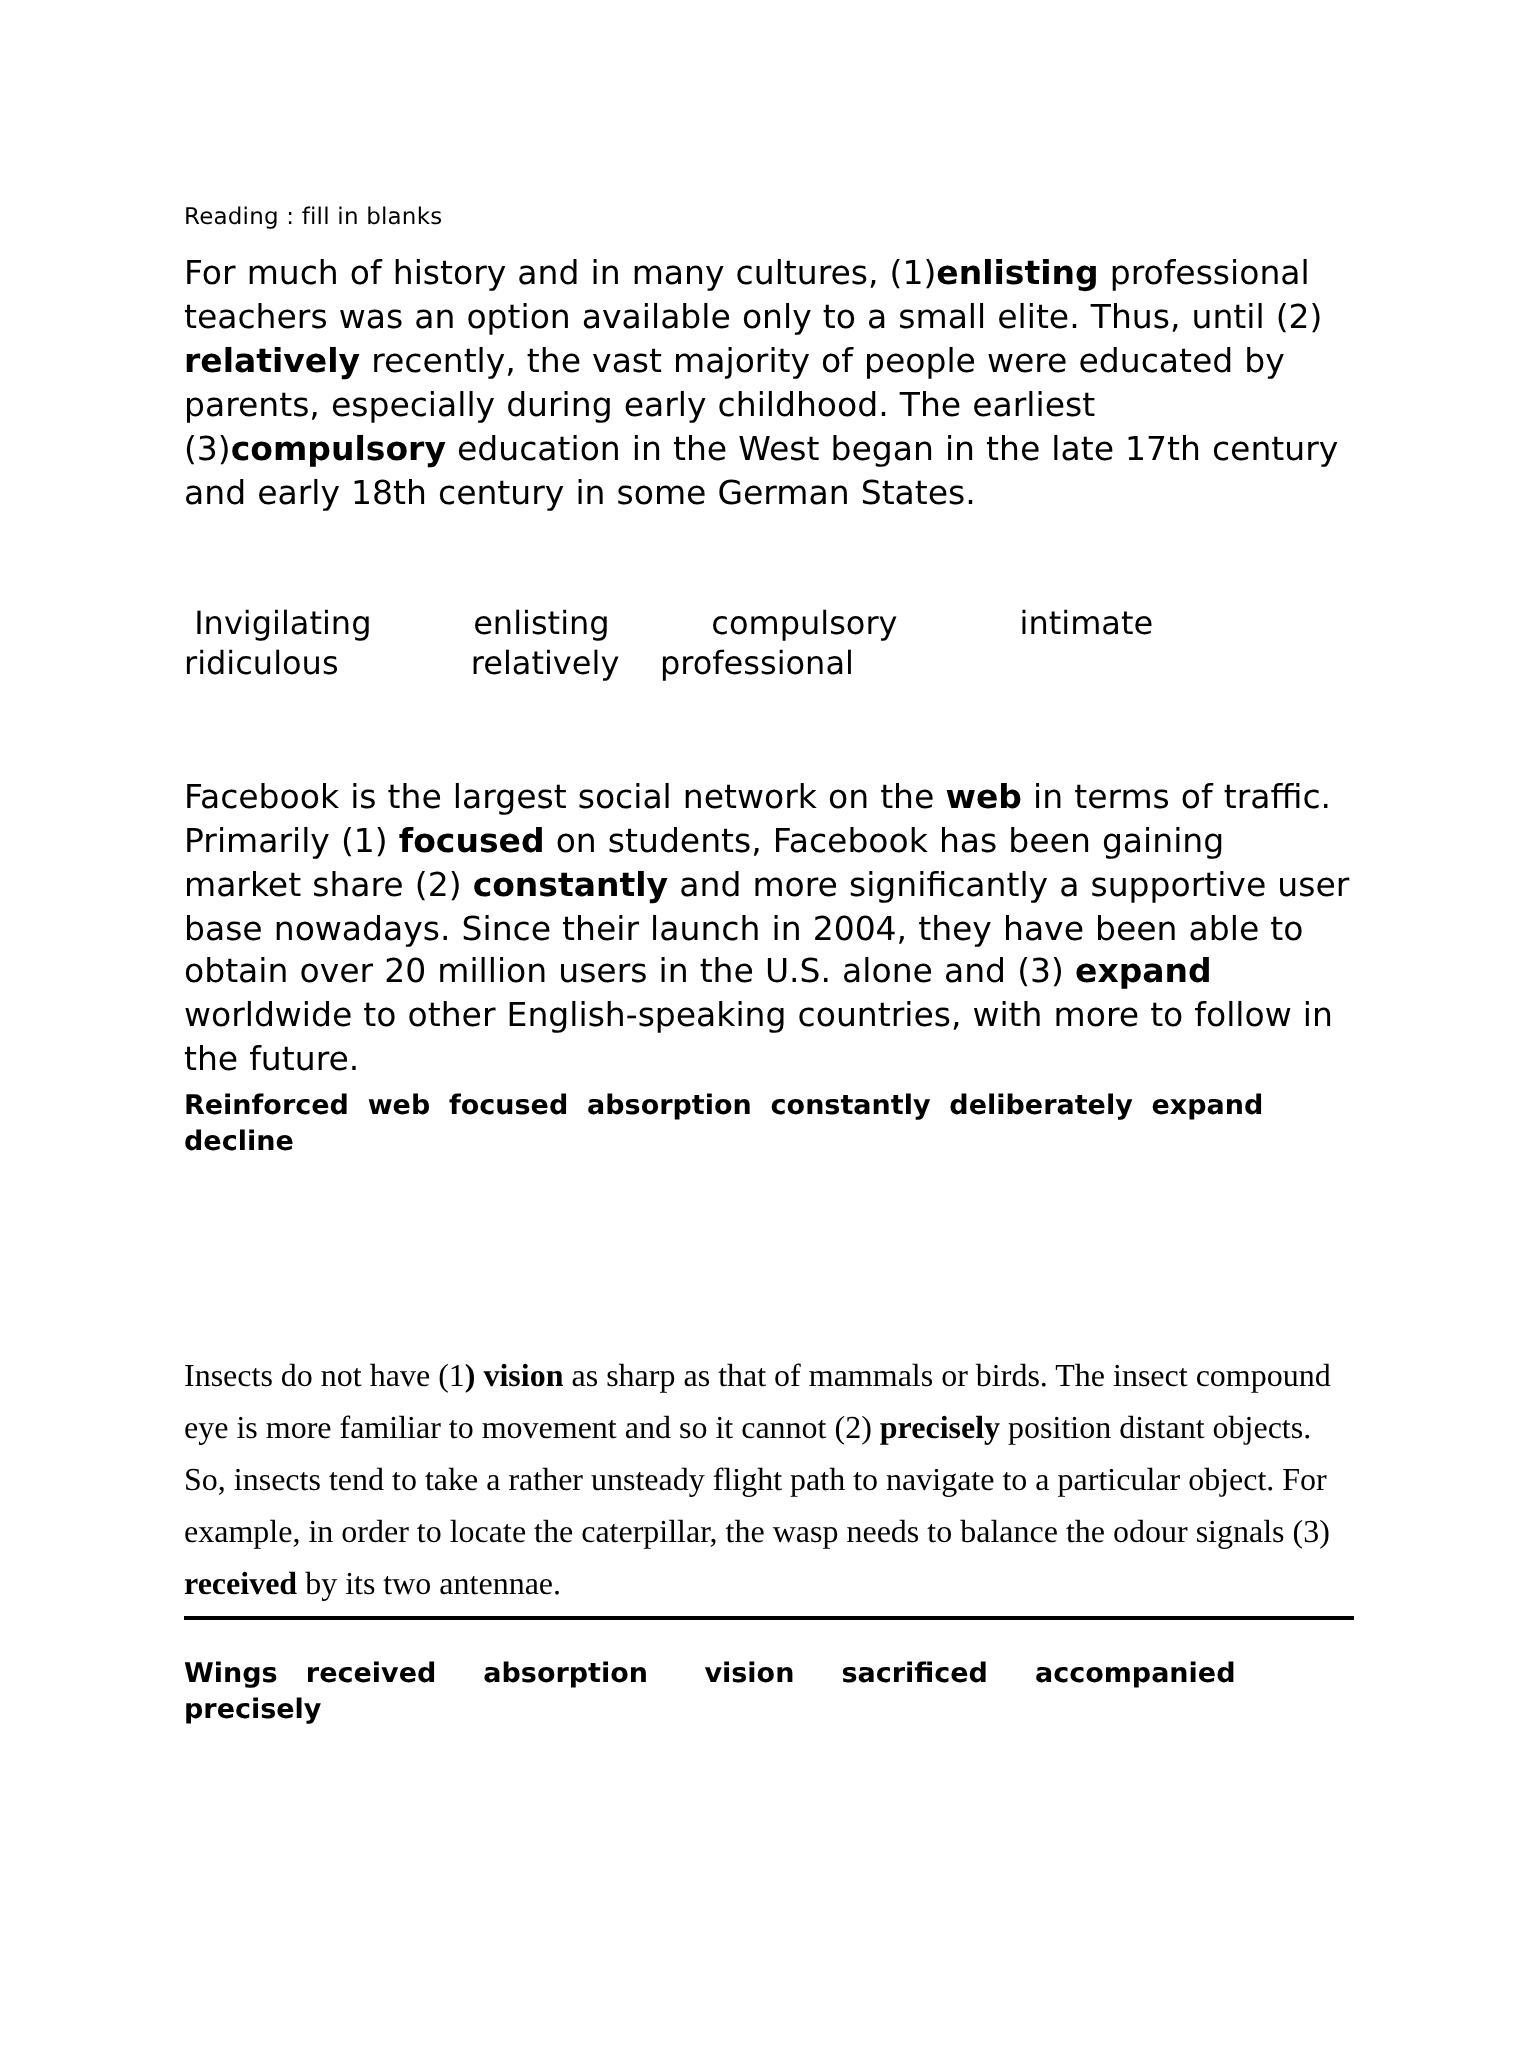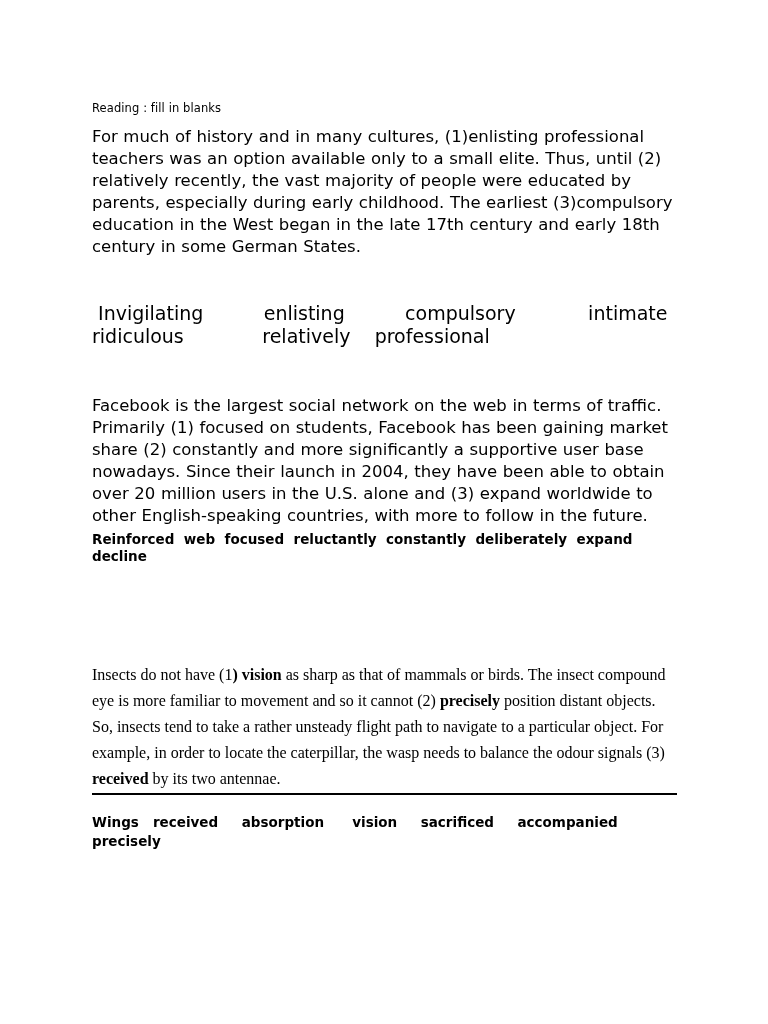--- a/index.html
+++ b/index.html
@@ -29,25 +29,25 @@
     margin: 0 0 10px 0;
     letter-spacing: 0.1px;
   }
   .para-large {
     font-size: 16.5px;
     line-height: 1.33;
     margin: 0;
     max-width: 590px;
     word-spacing: 0.3px;
   }
-  .para-large b { font-weight: normal; }
+  .para-large b { font-weight: bold; }
 
   .wordbank-1 {
     margin-top: 44px;
-    font-size: 19px;
+    font-size: 16px;
     line-height: 1.25;
     max-width: 580px;
   }
   .wordbank-1 .row {
     display: block;
     white-space: pre;
   }
 
   .section2 {
     margin-top: 46px;
@@ -95,21 +95,21 @@
 
   <p class="para-large"><span>For much of history and in many cultures, (1)</span><b>enlisting</b><span> professional teachers was an option available only to a small elite. Thus, until (2) </span><b>relatively</b><span> recently, the vast majority of people were educated by parents, especially during early childhood. The earliest (3)</span><b>compulsory</b><span> education in the West began in the late 17th century and early 18th century in some German States.</span></p>
 
   <div class="wordbank-1">
     <span class="row"> Invigilating          enlisting          compulsory            intimate</span>
     <span class="row">ridiculous             relatively    professional</span>
   </div>
 
   <div class="section2">
     <p class="para-large"><span>Facebook is the largest social network on the </span><b>web</b><span> in terms of traffic. Primarily (1) </span><b>focused</b><span> on students, Facebook has been gaining market share (2) </span><b>constantly</b><span> and more significantly a supportive user base nowadays. Since their launch in 2004, they have been able to obtain over 20 million users in the U.S. alone and (3) </span><b>expand</b><span> worldwide to other English-speaking countries, with more to follow in the future.</span></p>
-    <div class="wordbank-2">Reinforced  web  focused  reluctantly  constantly  deliberately  expand decline</div>
+    <div class="wordbank-2">Reinforced  web  focused  absorption  constantly  deliberately  expand decline</div>
   </div>
 
   <div class="section3">
     <p style="margin:0"><span>Insects do not have (1</span><b>) vision</b><span> as sharp as that of mammals or birds. The insect compound eye is more familiar to movement and so it cannot (2) </span><b>precisely</b><span> position distant objects. So, insects tend to take a rather unsteady flight path to navigate to a particular object. For example, in order to locate the caterpillar, the wasp needs to balance the odour signals (3) </span><b>received</b><span> by its two antennae.</span></p>
   </div>
   <div class="rule"></div>
 
   <div class="wordbank-3">Wings   received     absorption      vision     sacrificed     accompanied precisely</div>
 
 </div>

